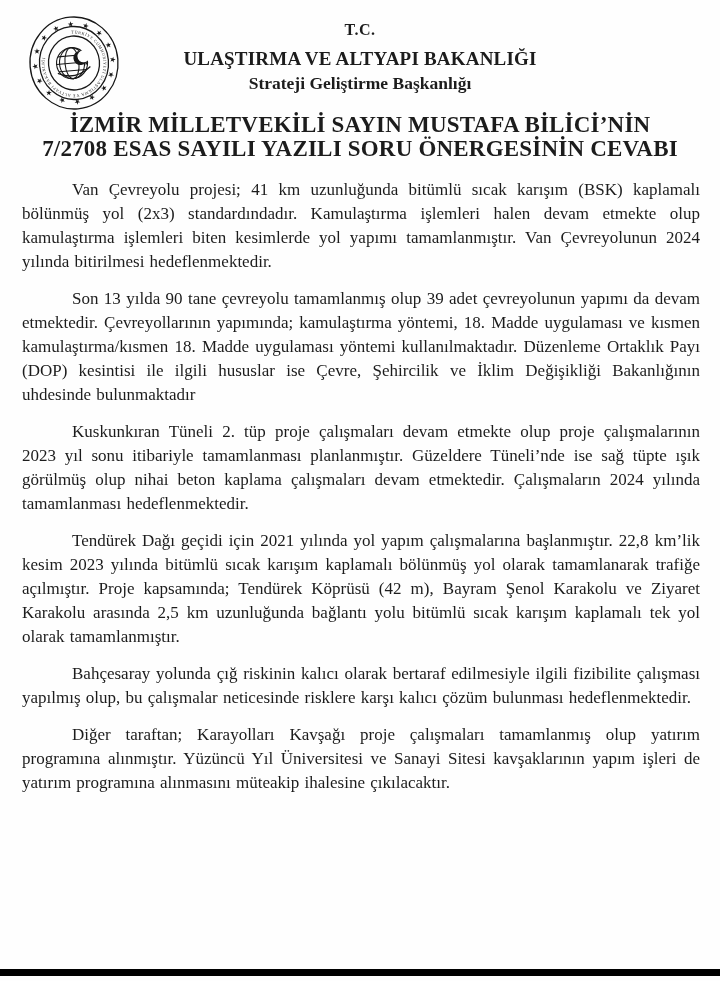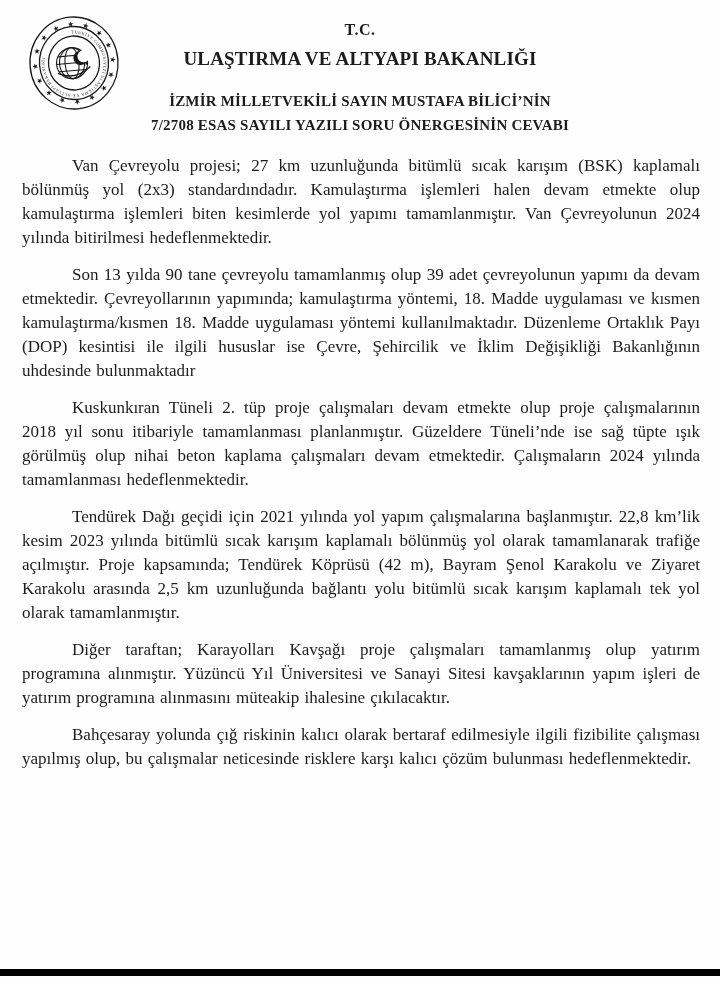--- a/index.html
+++ b/index.html
@@ -33,21 +33,21 @@
   }
   .tc-line       { font-size: 16px; letter-spacing: 0.5px; }
   .ministry-line { font-size: 19px; margin-top: 8px; letter-spacing: 0.2px; }
   .dept-line     { font-size: 17.5px; margin-top: 3px; }
 
   
   .doc-title {
     margin-top: 19px;
     text-align: center;
     font-weight: bold;
-    font-size: 15px;
+    font-size: 23px;
     line-height: 24px;
     letter-spacing: 0.2px;
   }
 
   
   .content {
     margin: 17px 20px 0 22px;
     font-size: 17px;
     line-height: 24px;
     text-align: justify;
@@ -114,31 +114,32 @@
     <g>
       <circle cx="54" cy="43.5" r="7.2" fill="#181818"></circle>
       <circle cx="57" cy="42.2" r="6" fill="#fefefe"></circle>
       <text x="59.5" y="51.5" font-size="5.5" fill="#181818" text-anchor="middle">★</text>
     </g>
   </svg>
 
   <div class="letterhead">
     <div class="tc-line">T.C.</div>
     <div class="ministry-line">ULAŞTIRMA VE ALTYAPI BAKANLIĞI</div>
+    <div class="dept-line">Strateji Geliştirme Başkanlığı</div>
   </div>
 
   <div class="doc-title">
     <div>İZMİR MİLLETVEKİLİ SAYIN MUSTAFA BİLİCİ’NİN</div>
     <div>7/2708 ESAS SAYILI YAZILI SORU ÖNERGESİNİN CEVABI</div>
   </div>
 
   <div class="content">
-    <p>Van Çevreyolu projesi; 27 km uzunluğunda bitümlü sıcak karışım (BSK) kaplamalı bölünmüş yol (2x3) standardındadır. Kamulaştırma işlemleri halen devam etmekte olup kamulaştırma işlemleri biten kesimlerde yol yapımı tamamlanmıştır. Van Çevreyolunun 2024 yılında bitirilmesi hedeflenmektedir.</p>
+    <p>Van Çevreyolu projesi; 41 km uzunluğunda bitümlü sıcak karışım (BSK) kaplamalı bölünmüş yol (2x3) standardındadır. Kamulaştırma işlemleri halen devam etmekte olup kamulaştırma işlemleri biten kesimlerde yol yapımı tamamlanmıştır. Van Çevreyolunun 2024 yılında bitirilmesi hedeflenmektedir.</p>
     <p>Son 13 yılda 90 tane çevreyolu tamamlanmış olup 39 adet çevreyolunun yapımı da devam etmektedir. Çevreyollarının yapımında; kamulaştırma yöntemi, 18. Madde uygulaması ve kısmen kamulaştırma/kısmen 18. Madde uygulaması yöntemi kullanılmaktadır. Düzenleme Ortaklık Payı (DOP) kesintisi ile ilgili hususlar ise Çevre, Şehircilik ve İklim Değişikliği Bakanlığının uhdesinde bulunmaktadır</p>
-    <p>Kuskunkıran Tüneli 2. tüp proje çalışmaları devam etmekte olup proje çalışmalarının 2018 yıl sonu itibariyle tamamlanması planlanmıştır. Güzeldere Tüneli’nde ise sağ tüpte ışık görülmüş olup nihai beton kaplama çalışmaları devam etmektedir. Çalışmaların 2024 yılında tamamlanması hedeflenmektedir.</p>
+    <p>Kuskunkıran Tüneli 2. tüp proje çalışmaları devam etmekte olup proje çalışmalarının 2023 yıl sonu itibariyle tamamlanması planlanmıştır. Güzeldere Tüneli’nde ise sağ tüpte ışık görülmüş olup nihai beton kaplama çalışmaları devam etmektedir. Çalışmaların 2024 yılında tamamlanması hedeflenmektedir.</p>
     <p>Tendürek Dağı geçidi için 2021 yılında yol yapım çalışmalarına başlanmıştır. 22,8 km’lik kesim 2023 yılında bitümlü sıcak karışım kaplamalı bölünmüş yol olarak tamamlanarak trafiğe açılmıştır. Proje kapsamında; Tendürek Köprüsü (42 m), Bayram Şenol Karakolu ve Ziyaret Karakolu arasında 2,5 km uzunluğunda bağlantı yolu bitümlü sıcak karışım kaplamalı tek yol olarak tamamlanmıştır.</p>
+    <p>Bahçesaray yolunda çığ riskinin kalıcı olarak bertaraf edilmesiyle ilgili fizibilite çalışması yapılmış olup, bu çalışmalar neticesinde risklere karşı kalıcı çözüm bulunması hedeflenmektedir.</p>
     <p>Diğer taraftan; Karayolları Kavşağı proje çalışmaları tamamlanmış olup yatırım programına alınmıştır. Yüzüncü Yıl Üniversitesi ve Sanayi Sitesi kavşaklarının yapım işleri de yatırım programına alınmasını müteakip ihalesine çıkılacaktır.</p>
-    <p>Bahçesaray yolunda çığ riskinin kalıcı olarak bertaraf edilmesiyle ilgili fizibilite çalışması yapılmış olup, bu çalışmalar neticesinde risklere karşı kalıcı çözüm bulunması hedeflenmektedir.</p>
   </div>
 
   <div class="scan-bar"></div>
 
 </div>
 
 </body></html>

